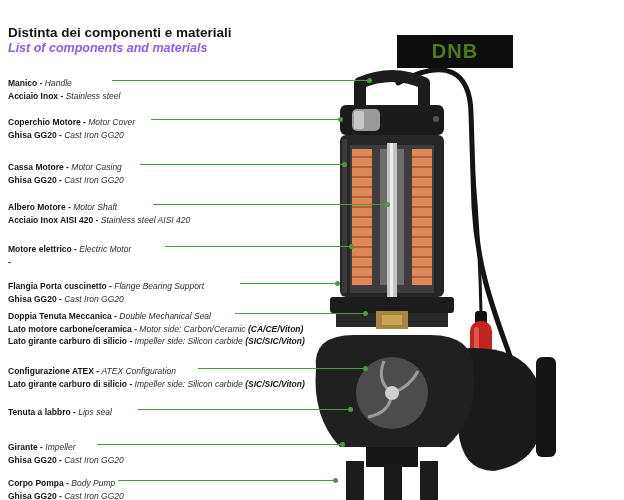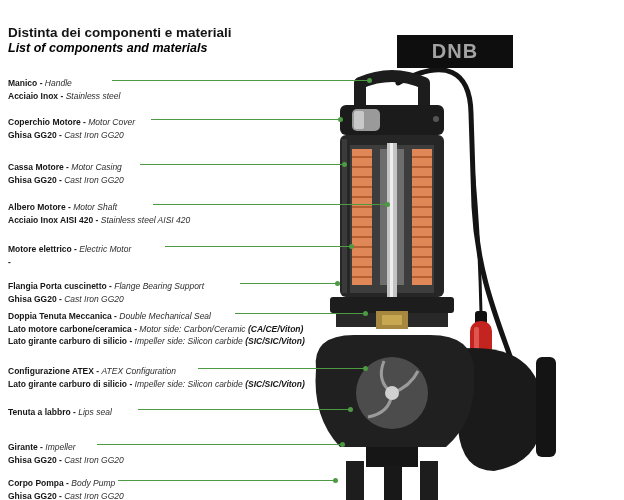--- a/index.html
+++ b/index.html
@@ -1,22 +1,22 @@
 <!DOCTYPE html>
 <html><head>
 <meta charset="utf-8">
 <style>
   * { margin:0; padding:0; box-sizing:border-box; }
   html,body { background:#ffffff; }
   body { font-family:"Liberation Sans", sans-serif; }
   .page { position:relative; width:624px; height:500px; background:#ffffff; overflow:hidden;margin-top:19px; }
 
   .title { position:absolute; left:8px; top:6px; font-size:13.5px; font-weight:bold; color:#141414; }
-  .subtitle { position:absolute; left:8px; top:22px; font-size:12.5px; font-weight:bold; font-style:italic; color:#000000; }
-  .badge { position:absolute; left:397px; top:16px; width:116px; height:33px; background:#0e0e0e; color:#a3a3a3;
+  .subtitle { position:absolute; left:8px; top:22px; font-size:12.5px; font-weight:bold; font-style:italic; color:#8b5cf6; }
+  .badge { position:absolute; left:397px; top:16px; width:116px; height:33px; background:#0e0e0e; color:#4d7c0f;
            font-size:20px; font-weight:bold; letter-spacing:1px; display:flex; align-items:center; justify-content:center; z-index:5; }
 
   .label-group { position:absolute; left:8px; z-index:4; }
   .row { line-height:10.5px; white-space:nowrap; }
   .it  { font-weight:bold; font-size:8.5px; color:#161616; }
   .en  { font-style:italic; font-size:8.5px; color:#2e2e2e; }
   .suf { font-weight:bold; font-size:8.5px; color:#161616;font-style:italic; }
 
   .leader { position:absolute; height:1px; background:#4c9a42; z-index:3; }
   .leader .dot { position:absolute; right:-2px; top:-2px; width:5px; height:5px; border-radius:50%; background:#4c9a42; }

